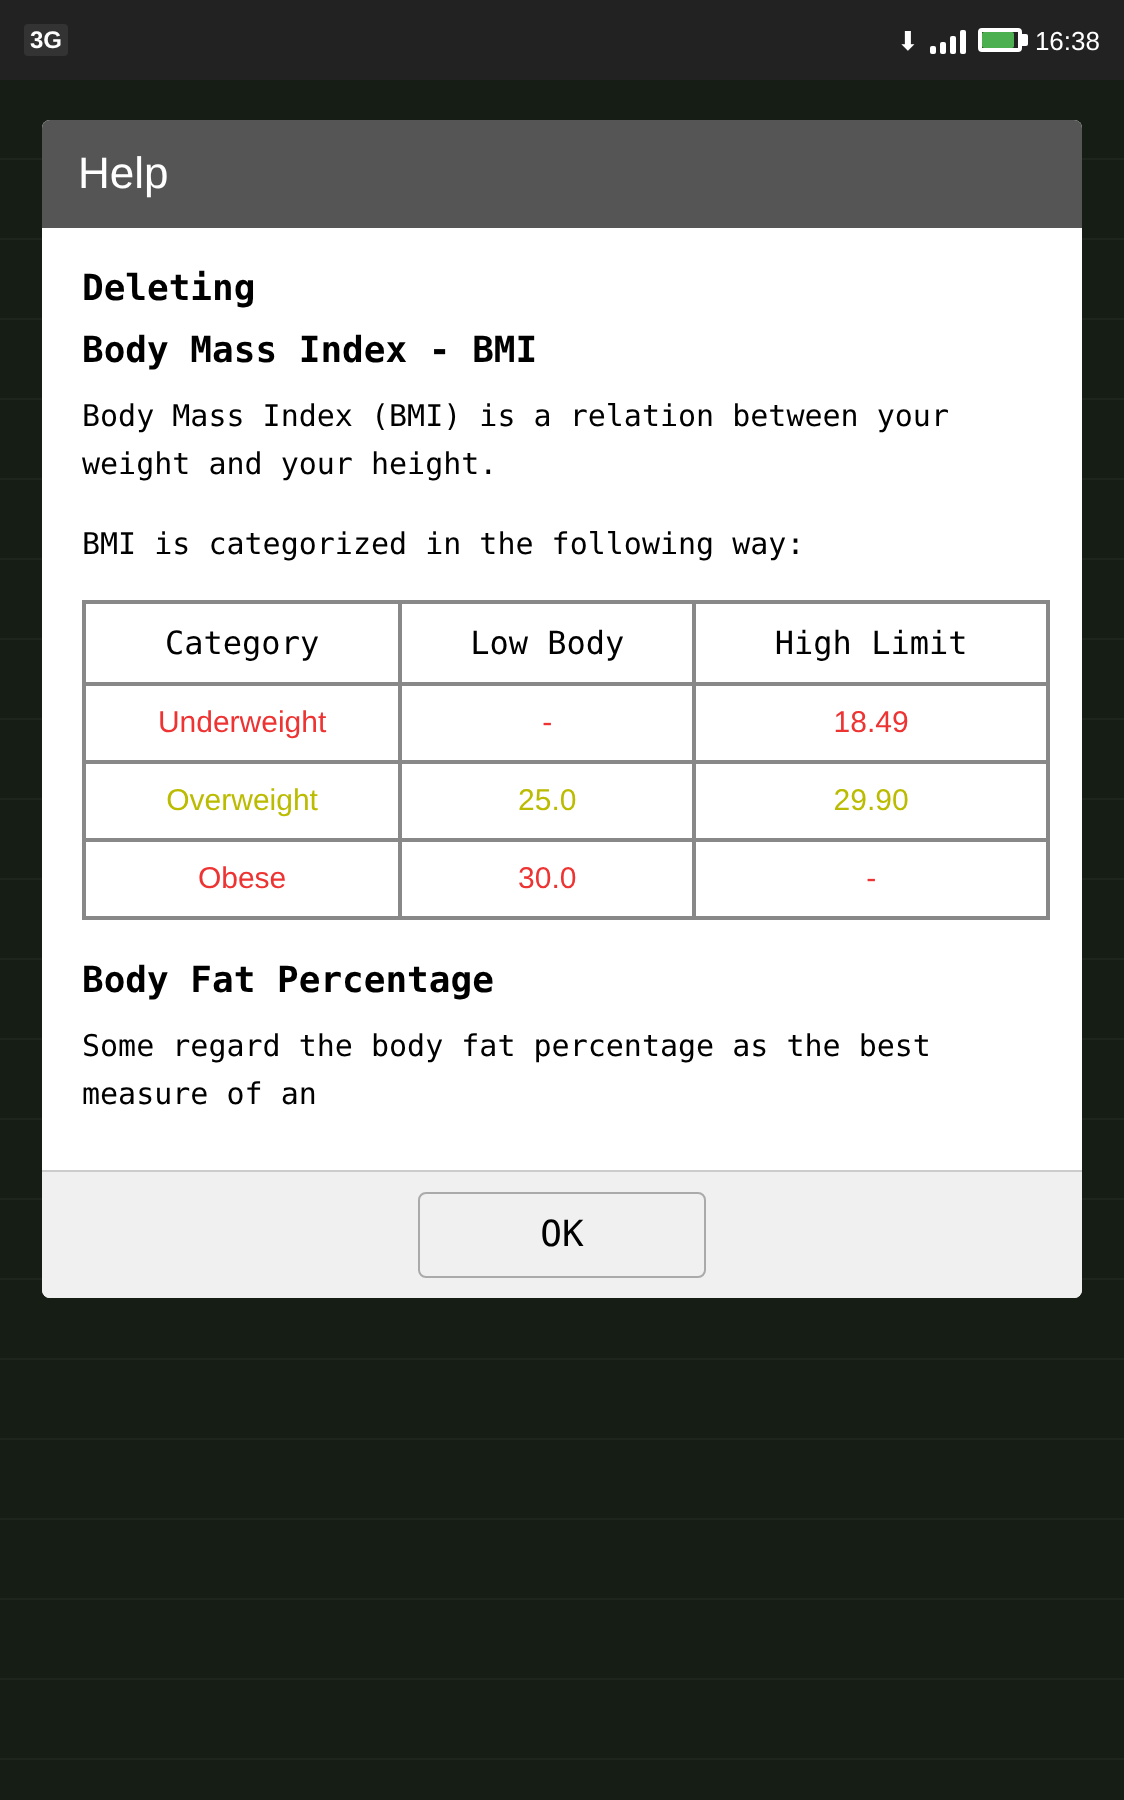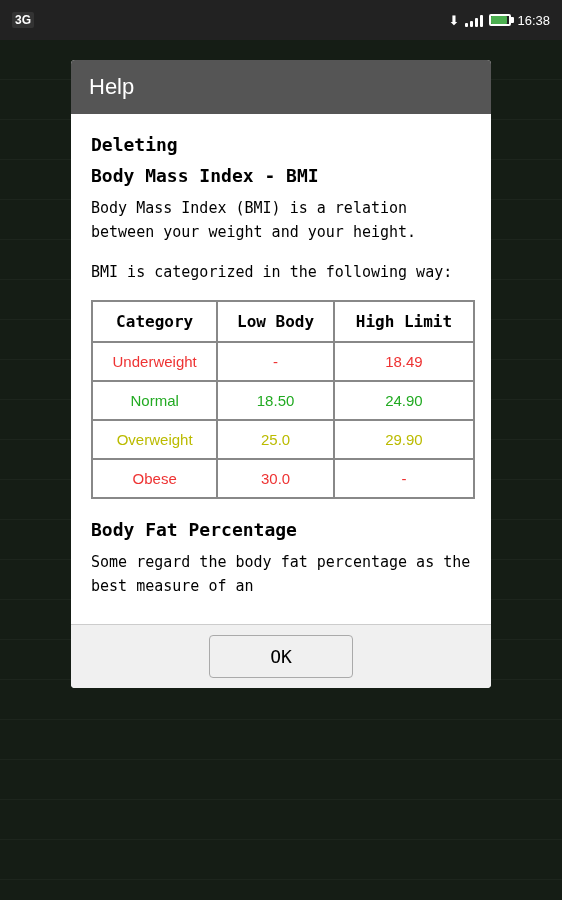--- a/index.html
+++ b/index.html
@@ -77,21 +77,21 @@
       background: rgba(0,0,0,0.5);
       display: flex;
       flex-direction: column;
       align-items: center;
       justify-content: flex-start;
       padding-top: 20px;
     }
 
     
     .dialog {
-      width: 420px;
+      width: 520px;
       background: #fff;
       border-radius: 4px;
       overflow: hidden;
       display: flex;
       flex-direction: column;
       max-height: 820px;
     }
 
     
     .dialog-header {
@@ -137,21 +137,21 @@
       border: 2px solid #888;
       margin-bottom: 20px;
     }
 
     .bmi-table th {
       border: 2px solid #888;
       padding: 10px 8px;
       text-align: center;
       font-size: 16px;
       font-family: monospace;
-      font-weight: bold;
+      font-weight: normal;
       color: #000;
       background: #fff;
     }
 
     .bmi-table td {
       border: 2px solid #888;
       padding: 10px 8px;
       text-align: center;
       font-size: 15px;
       font-family: Liberation Sans, sans-serif;
@@ -307,25 +307,20 @@
             <th>High Limit</th>
           </tr>
         </thead>
         <tbody>
           <tr>
             <td class="color-red">Underweight</td>
             <td class="color-red">-</td>
             <td class="color-red">18.49</td>
           </tr>
           <tr>
-            <td class="color-green">Normal</td>
-            <td class="color-green">18.50</td>
-            <td class="color-green">24.90</td>
-          </tr>
-          <tr>
             <td class="color-yellow">Overweight</td>
             <td class="color-yellow">25.0</td>
             <td class="color-yellow">29.90</td>
           </tr>
           <tr>
             <td class="color-red">Obese</td>
             <td class="color-red">30.0</td>
             <td class="color-red">-</td>
           </tr>
         </tbody>

